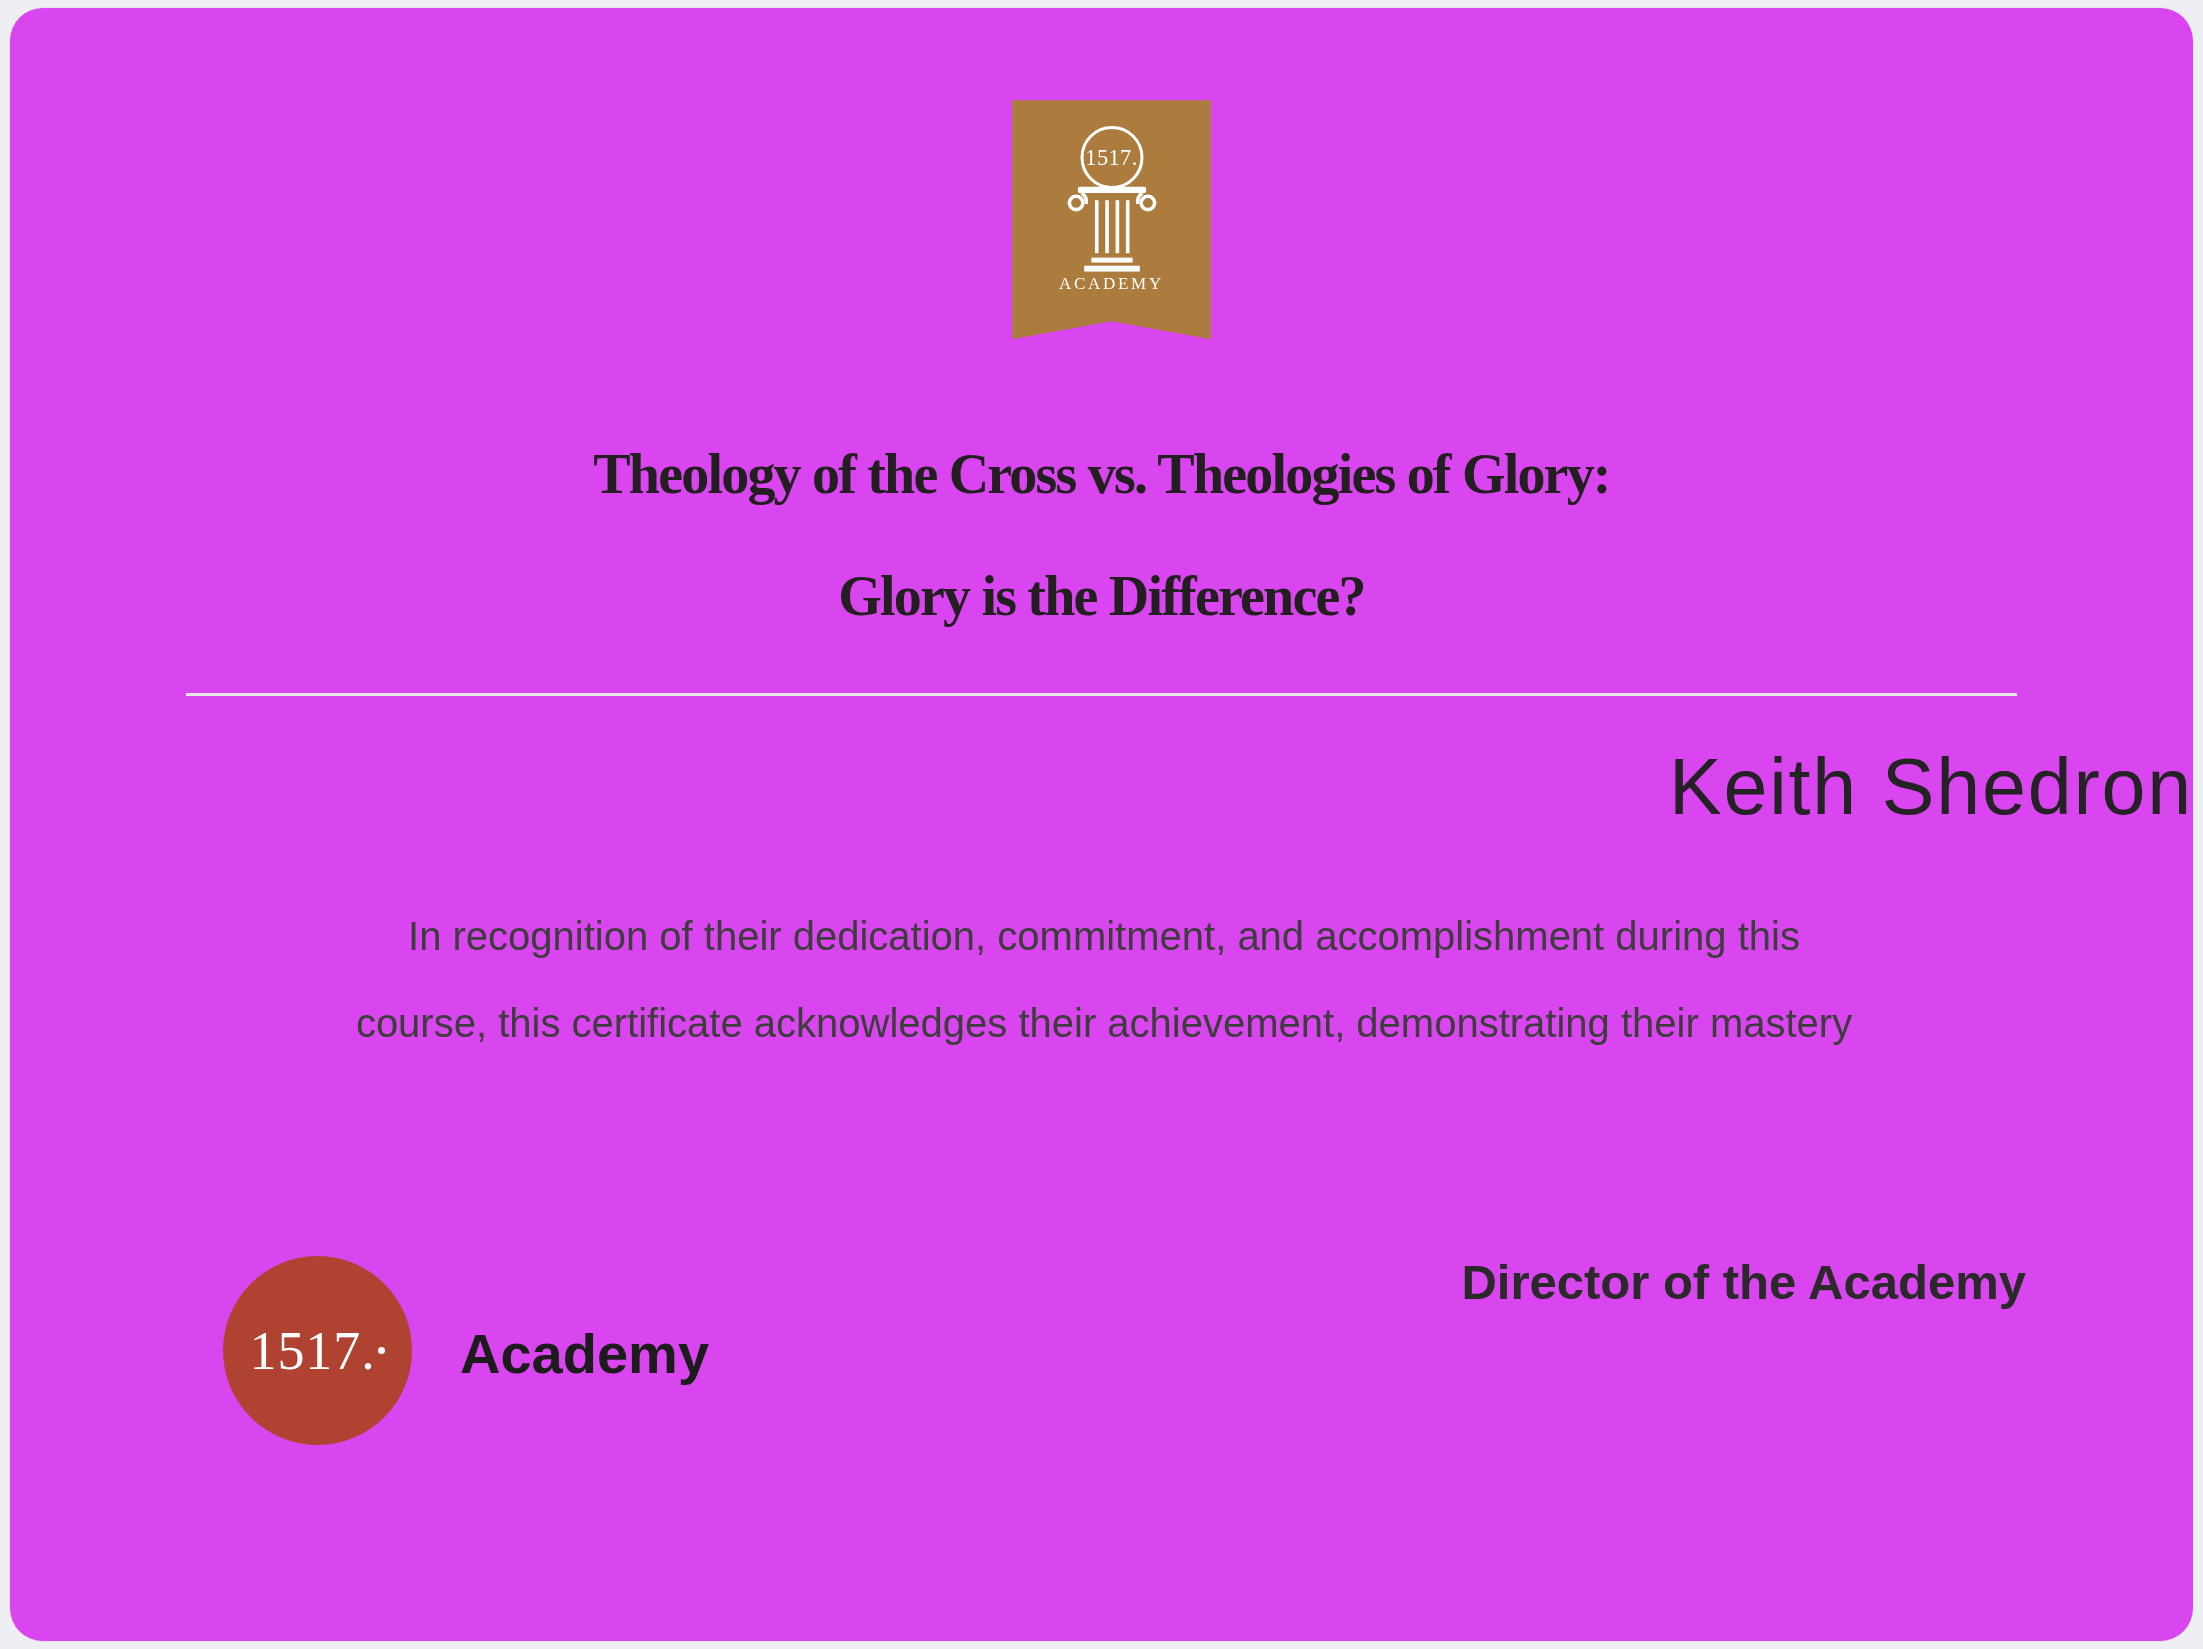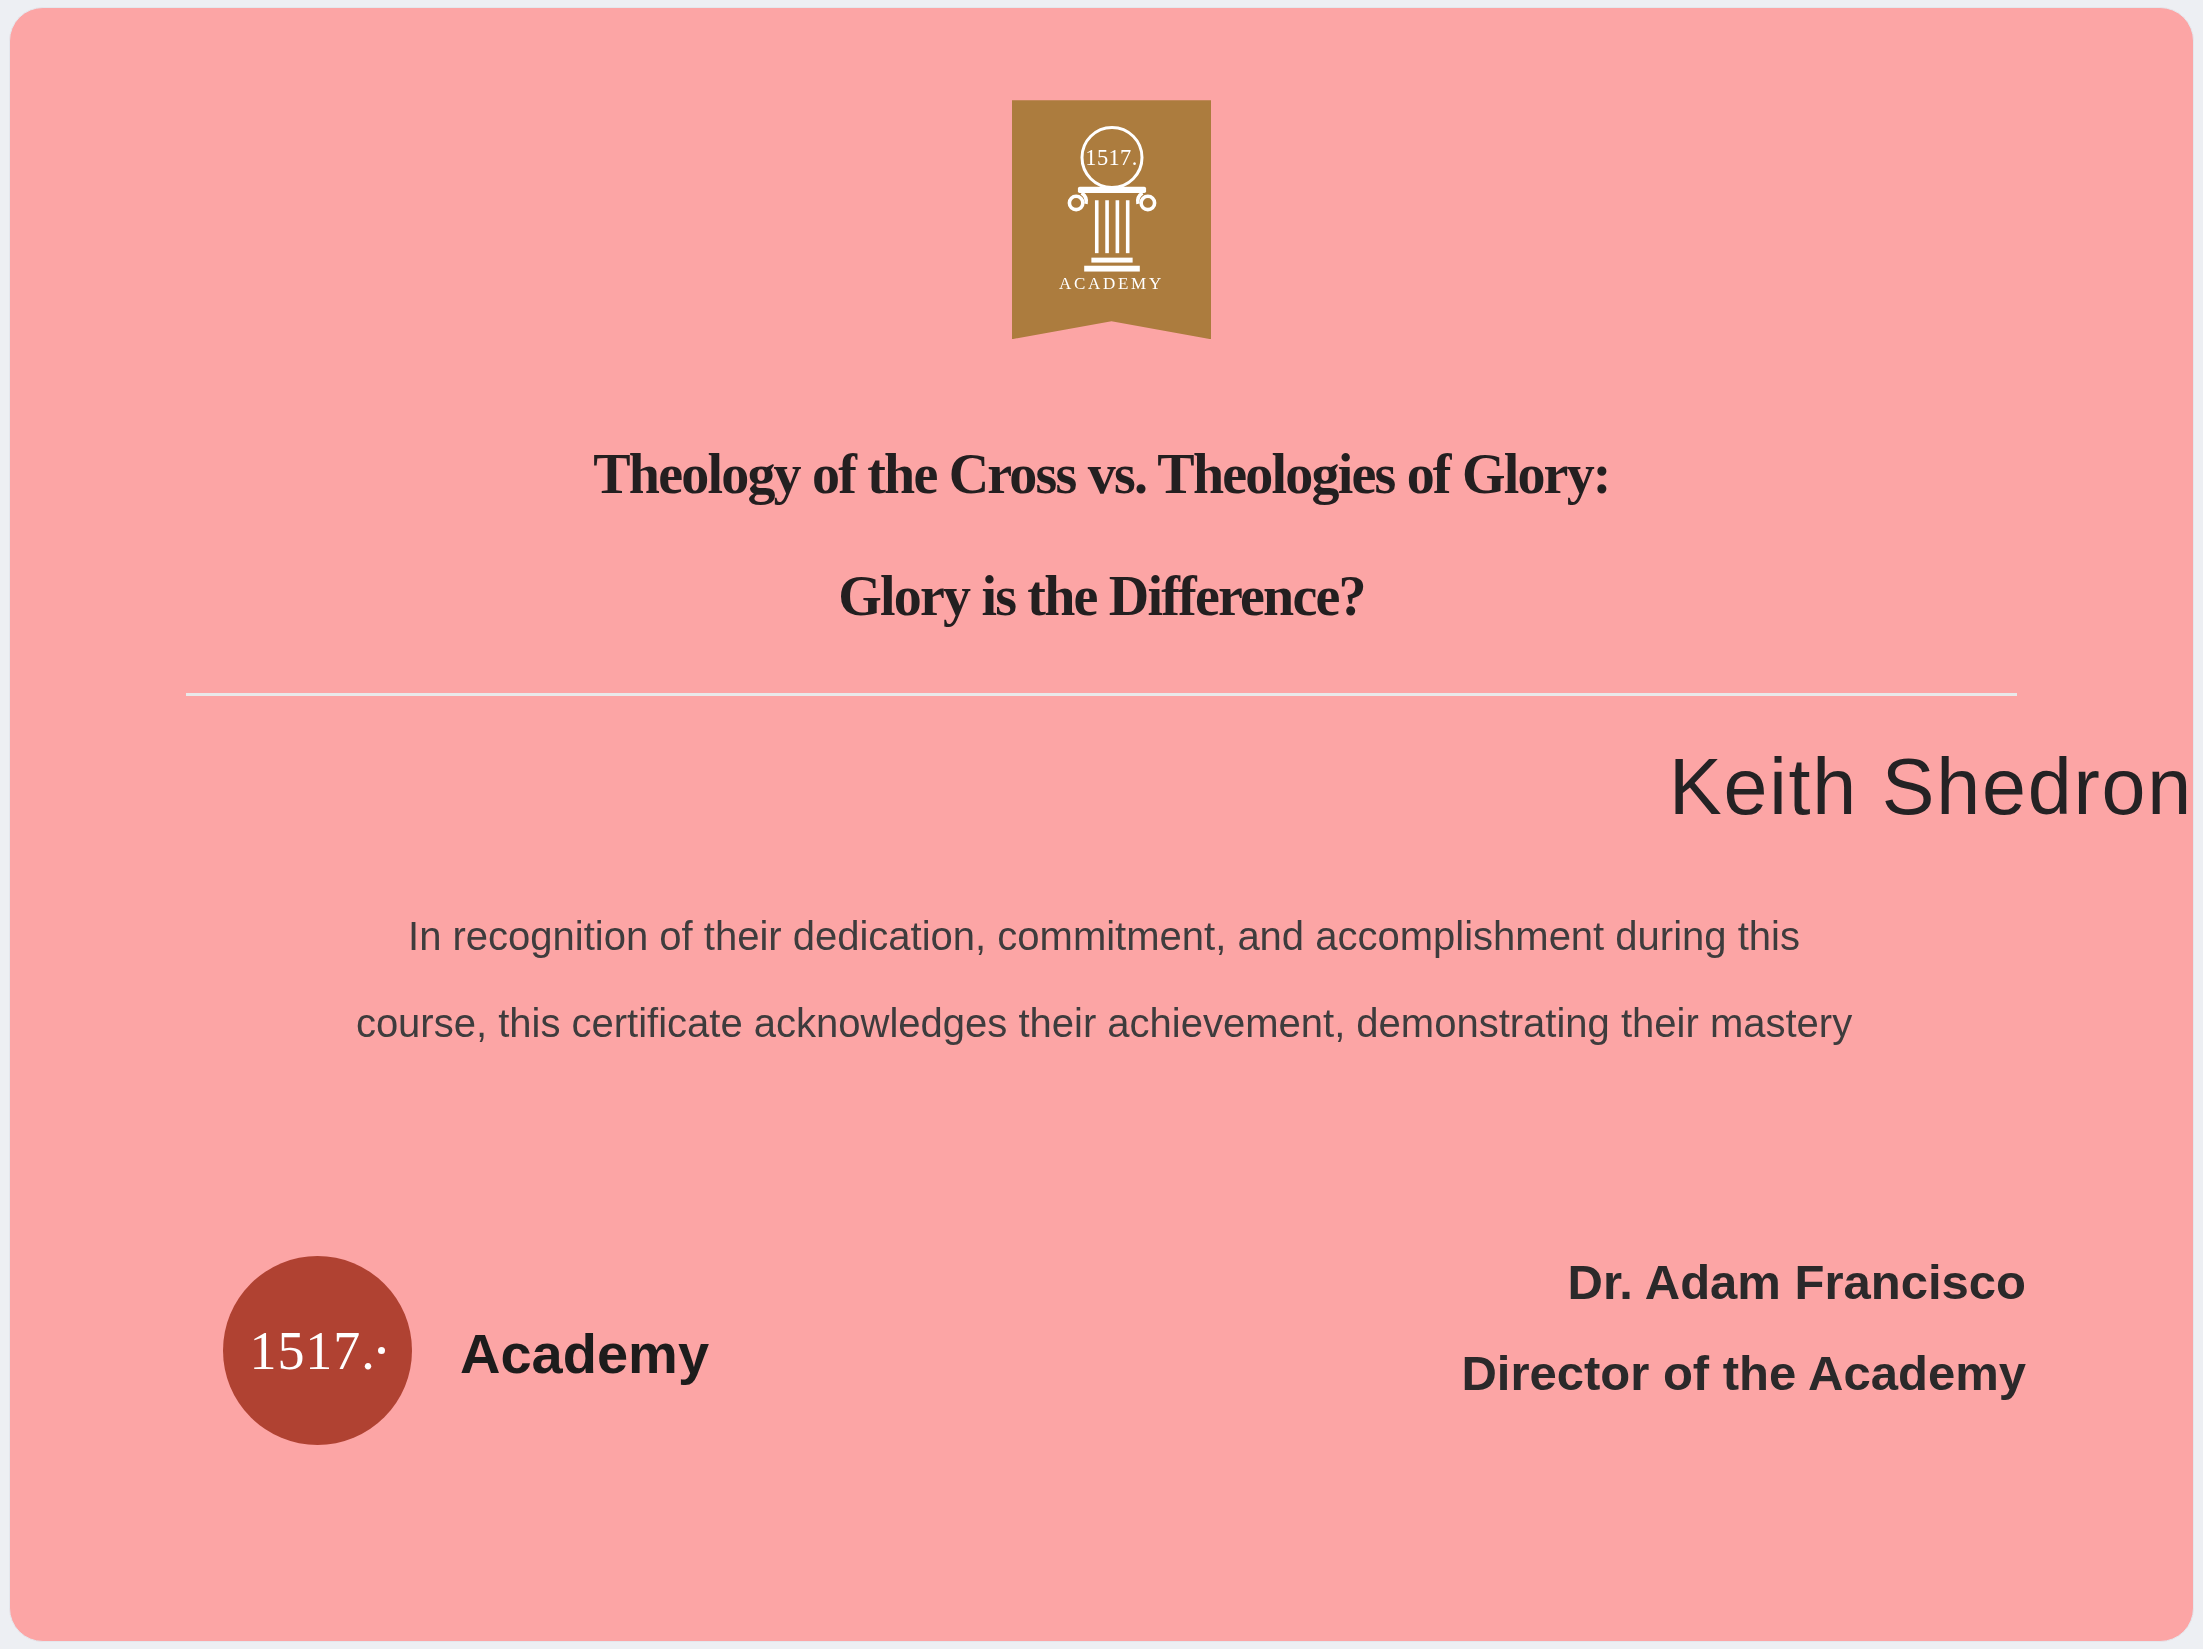--- a/index.html
+++ b/index.html
@@ -5,21 +5,21 @@
   * { margin:0; padding:0; box-sizing:border-box; }
   html,body { width:2203px; height:1650px; }
   body {
     background:#edeff3;
     font-family:"Liberation Sans", sans-serif;
     position:relative;
     overflow:hidden;
   }
   .card {
     position:absolute; left:9px; top:7.2px; right:9px; bottom:8px;
-    background:#fca5a5;
+    background:#d946ef;
     border:1.8px solid #e4e7ed;
     border-radius:34px;
   }
   
   .ribbon {
     position:absolute; left:1002px; top:92px;
     width:199px; height:239px;
     clip-path: polygon(0 0, 100% 0, 100% 100%, 50% 92.5%, 0 100%);
   }
   .badge-circle {
@@ -137,18 +137,17 @@
     <div>course, this certificate acknowledges their achievement, demonstrating their mastery</div>
   </div>
 
   <div class="org-logo-circle" style="background: rgb(176, 66, 50);">
     <span>1517.</span>
       <span class="reg-dot"></span>
   </div>
   <div class="org-name">Academy</div>
 
   <div class="signature-block">
-    <div>Dr. Adam Francisco</div>
     <div>Director of the Academy</div>
   </div>
 
 </div>
 
 
 </body></html>

